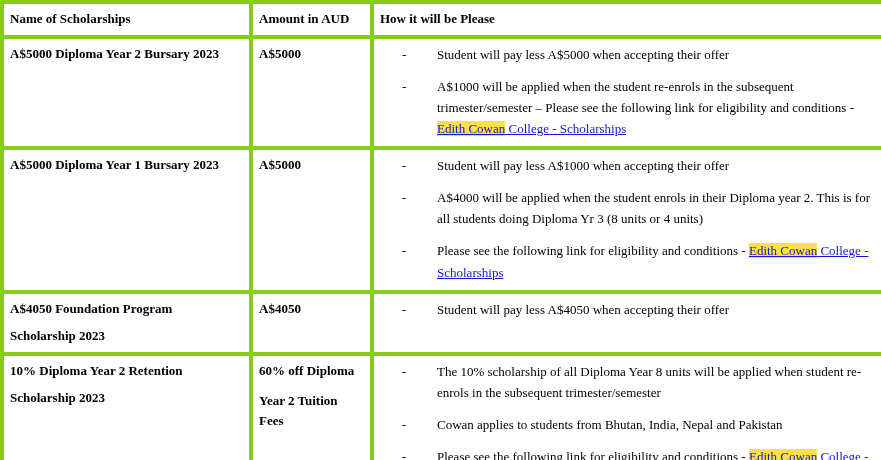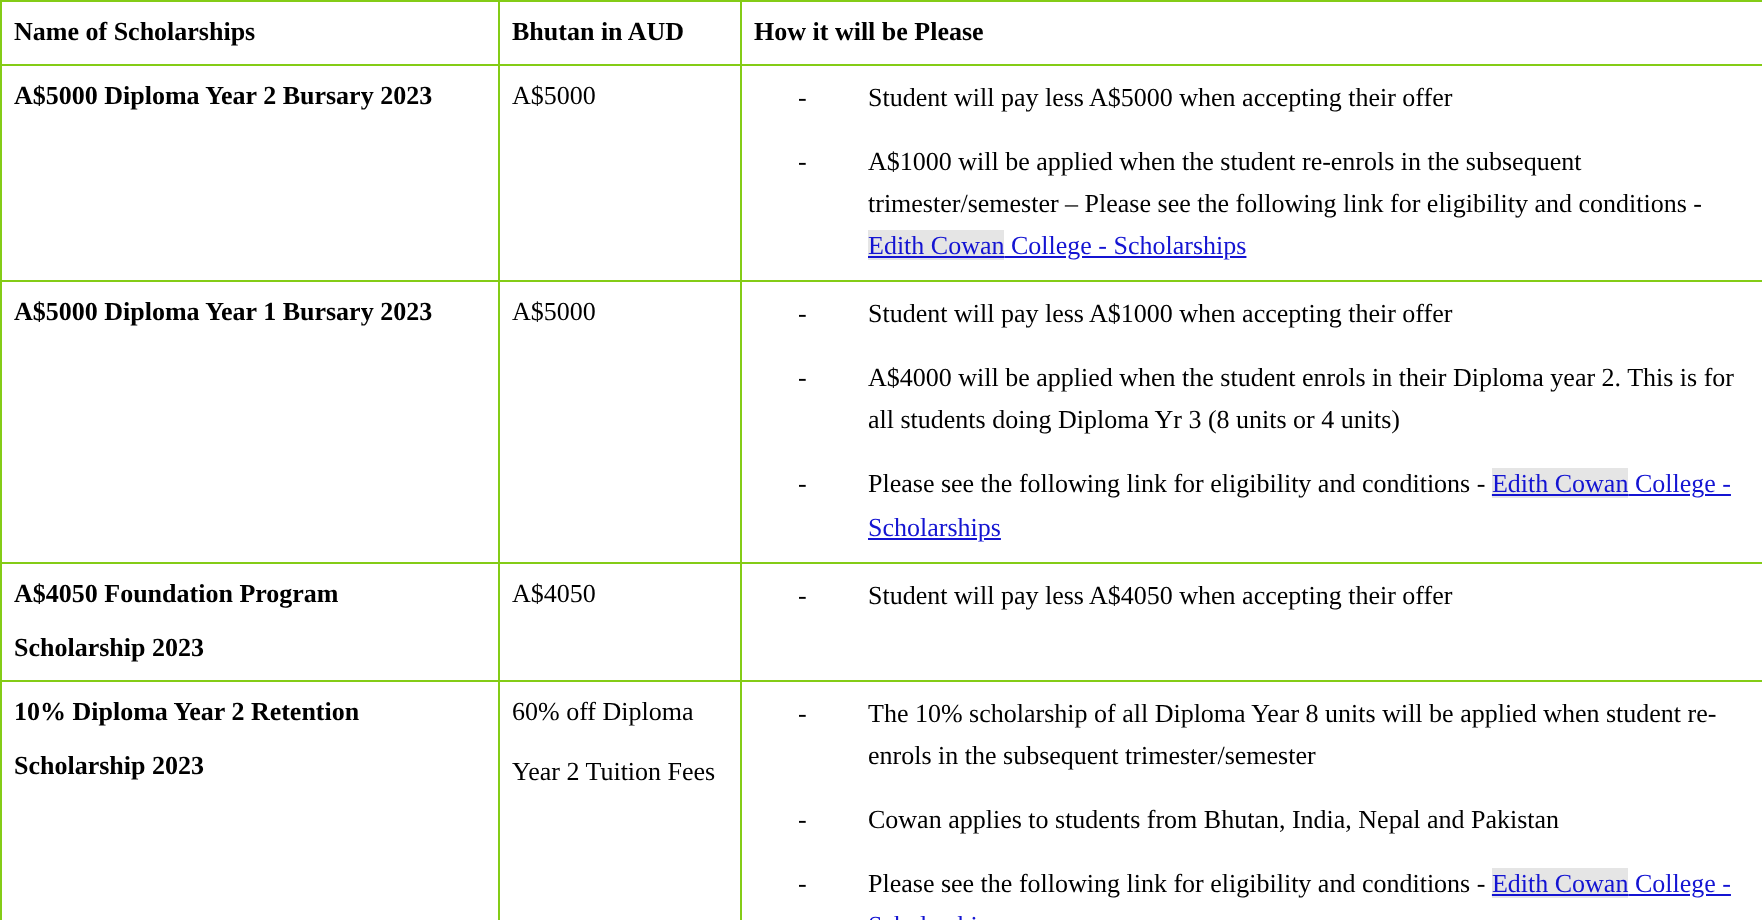--- a/index.html
+++ b/index.html
@@ -20,21 +20,21 @@
     position: relative;
     background: #ffffff;
   }
   table.scholarship-table {
     border-collapse: collapse;
     width: 881px;
     table-layout: fixed;
   }
   table.scholarship-table td,
   table.scholarship-table th {
-    border: 1px solid #84cc16;
+    border: 4px solid #84cc16;
     vertical-align: top;
     padding: 5px 6px 6px 6px;
     font-size: 13px;
     line-height: 1.55;
   }
   col.c1 { width: 249px; }
   col.c2 { width: 121px; }
   col.c3 { width: 511px; }
 
   thead th {
@@ -67,24 +67,25 @@
   .bullet-list li .dash {
     position: absolute;
     left: 22px;
     top: 0;
   }
   .link {
     color: #1414d2;
     text-decoration: underline;
   }
   .hl {
-    background: #e5e5e5;
+    background: #fde047;
   }
   .amount-line {
     margin: 0 0 10px 0;
+    font-weight: bold;
   }
   .name-line {
     margin: 0;
     font-family: Liberation Serif, serif;
   }
   .name-line + .name-line {
     margin-top: 7px;
   }
   .row-tall td { height: 92px; }
 </style>
@@ -94,21 +95,21 @@
 <div class="doc">
   <table class="scholarship-table">
     <colgroup>
       <col class="c1">
       <col class="c2">
       <col class="c3">
     </colgroup>
     <thead>
       <tr>
         <th>Name of Scholarships</th>
-        <th>Bhutan in AUD</th>
+        <th>Amount in AUD</th>
         <th>How it will be Please</th>
       </tr>
     </thead>
     <tbody>
 
       <tr>
         <td class="name-cell">
           <p class="name-line">A$5000 Diploma Year 2 Bursary 2023</p>
         </td>
         <td class="amount-cell">

